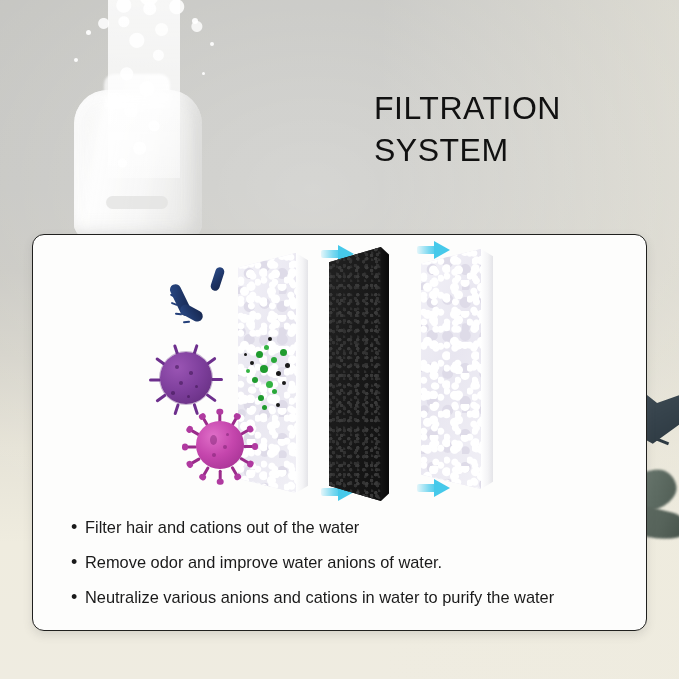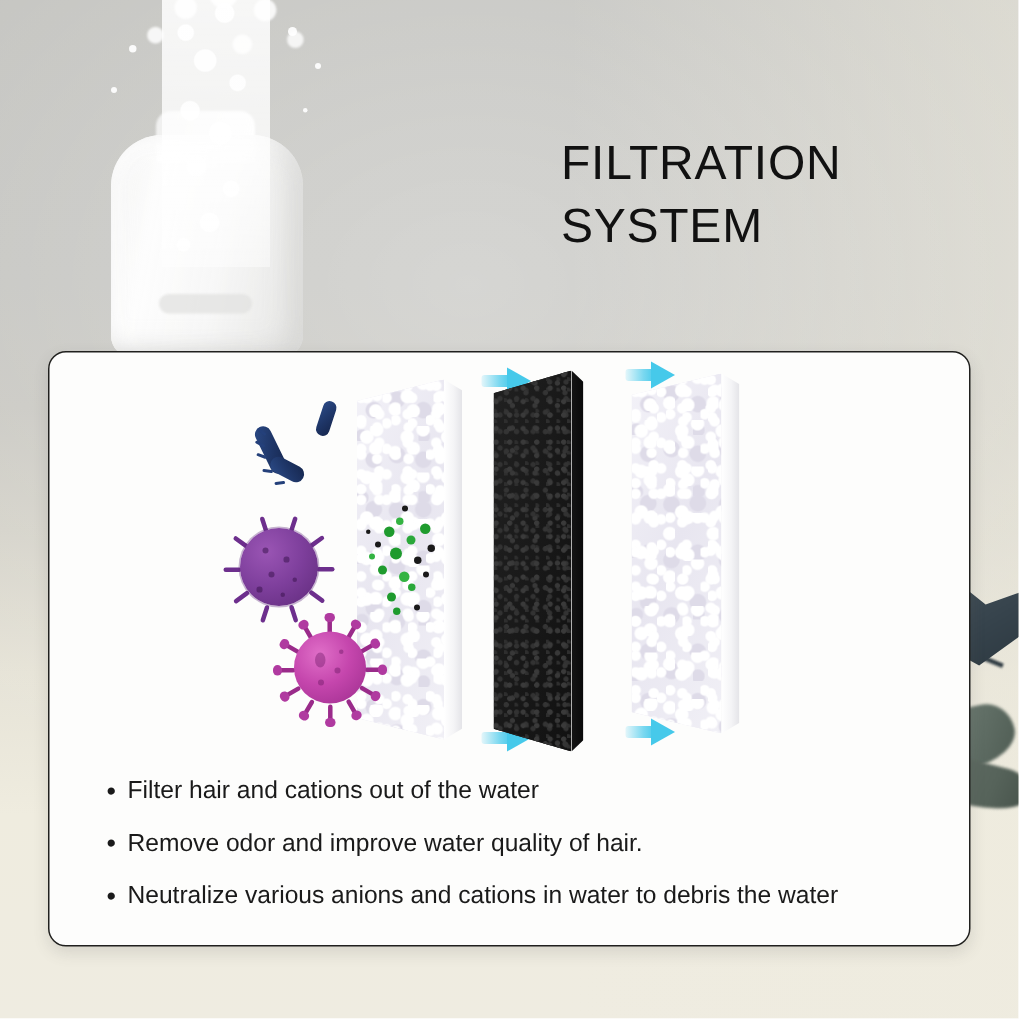--- a/index.html
+++ b/index.html
@@ -539,22 +539,22 @@
 
     </div>
 
     <div class="bullets">
       <div class="bullet-row">
         <span class="bullet-dot">•</span>
         <span class="bullet-text">Filter hair and cations out of the water</span>
       </div>
       <div class="bullet-row">
         <span class="bullet-dot">•</span>
-        <span class="bullet-text">Remove odor and improve water quality of hair.</span>
+        <span class="bullet-text">Remove odor and improve water anions of water.</span>
       </div>
       <div class="bullet-row">
         <span class="bullet-dot">•</span>
-        <span class="bullet-text">Neutralize various anions and cations in water to debris the water</span>
+        <span class="bullet-text">Neutralize various anions and cations in water to purify the water</span>
       </div>
     </div>
 
   </div>
 </div>
 
 </body></html>

